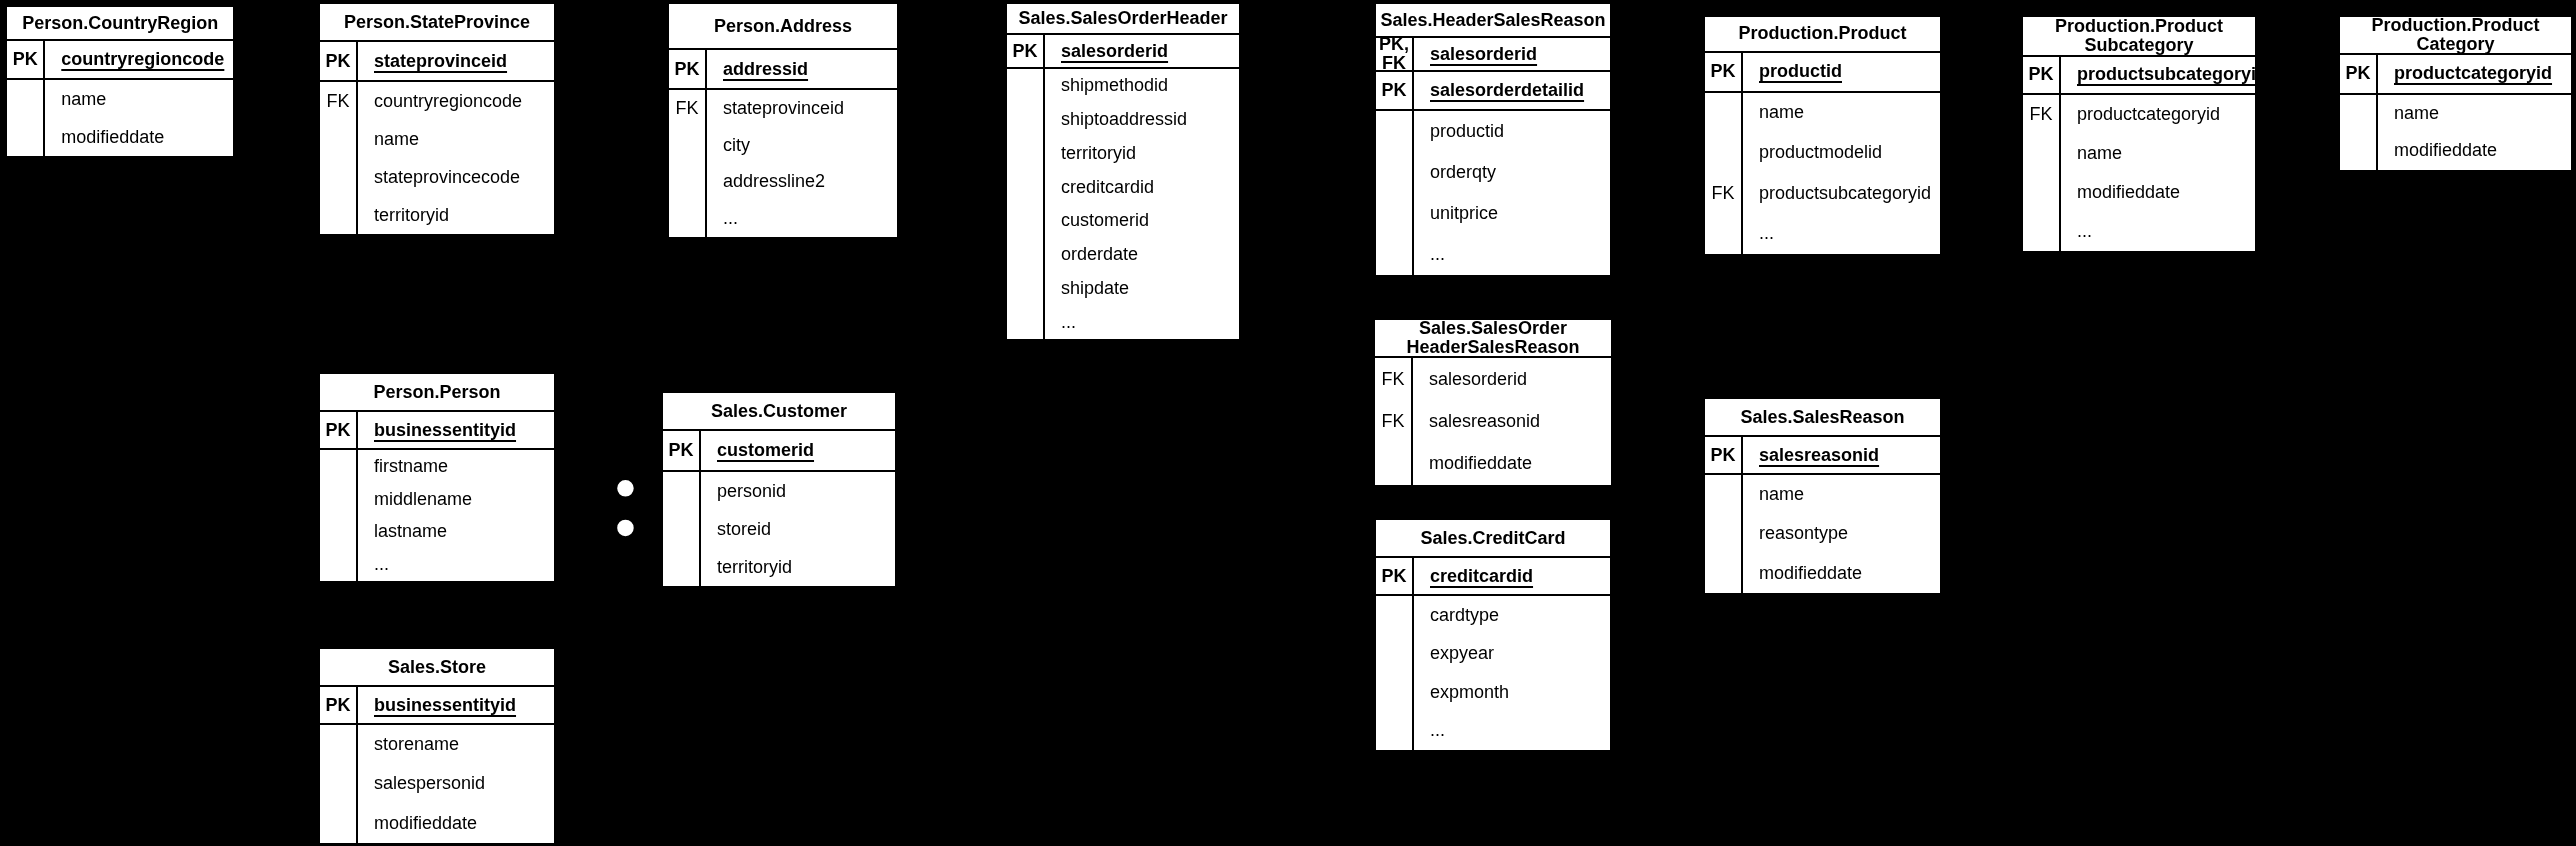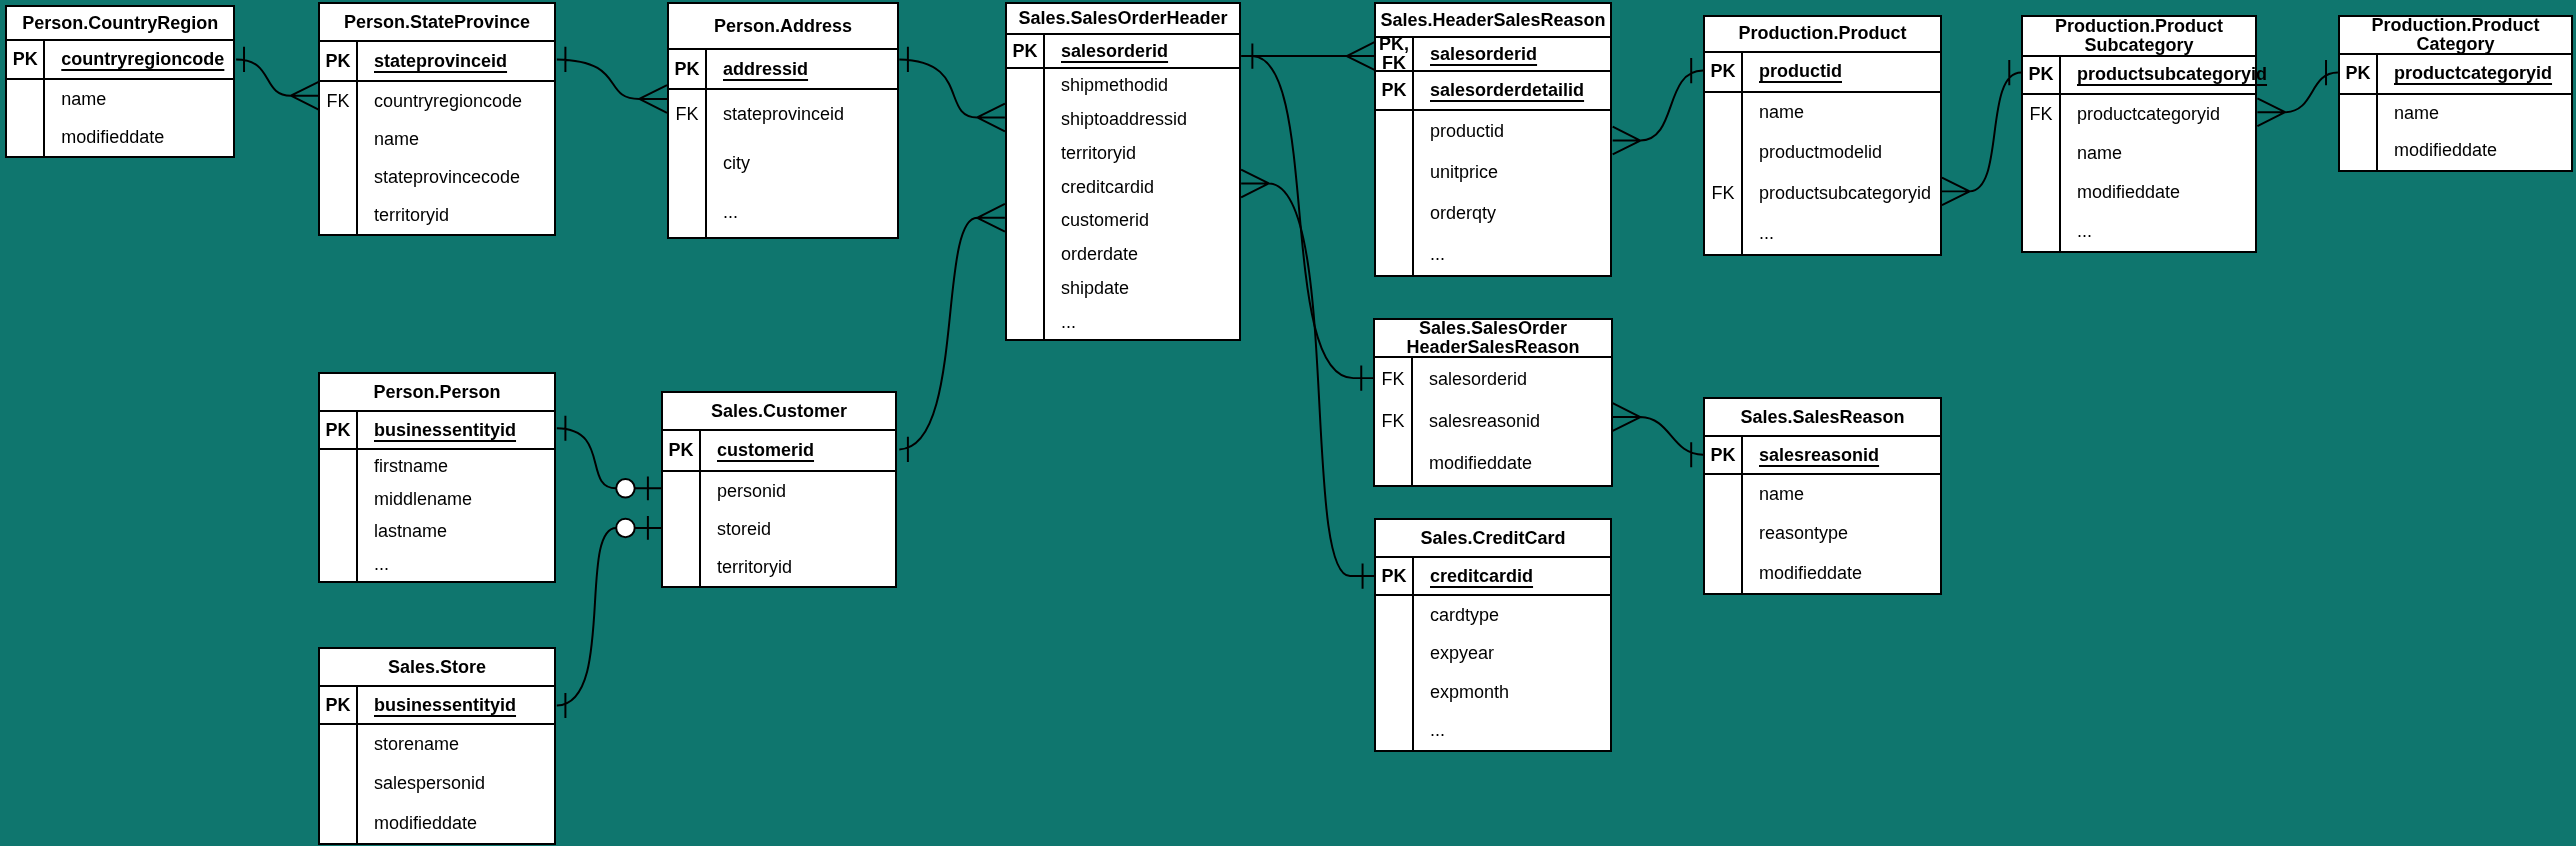--- a/index.html
+++ b/index.html
@@ -1,16 +1,16 @@
 <!DOCTYPE html>
 <html style="font-size:10.6px"><head>
 <meta charset="utf-8">
 <style>
   html,body{margin:0;padding:0;background:#ffffff;}
-  #canvas{position:relative;width:2576px;height:846px;background:#0f766e;overflow:hidden;
+  #canvas{position:relative;width:2576px;height:846px;background:#000000;overflow:hidden;
           font-family:"Liberation Sans", sans-serif;color:#000;}
   svg.wires{position:absolute;left:0;top:0;width:2576px;height:846px;}
   svg.wires path{fill:none;stroke:#000;stroke-width:3;}
   svg.wires circle{fill:#fff;stroke:#000;stroke-width:3;}
   .tbl{position:absolute;box-sizing:border-box;border:2px solid #000;background:#fff;
        display:flex;flex-direction:column;}
   .ttl{box-sizing:border-box;border-bottom:2px solid #000;display:flex;align-items:center;
        justify-content:center;font-weight:bold;font-size:18px;line-height:19px;
        white-space:pre-line;text-align:center;flex:0 0 auto;}
   .krow{box-sizing:border-box;border-bottom:2px solid #000;display:flex;flex:0 0 auto;}
@@ -100,20 +100,24 @@
       <div class="brow">
           <div class="kc">FK</div>
           <div class="fc">stateprovinceid</div>
         </div>
       <div class="brow">
           <div class="kc"></div>
           <div class="fc">city</div>
         </div>
       <div class="brow">
           <div class="kc"></div>
+          <div class="fc">addressline2</div>
+        </div>
+      <div class="brow">
+          <div class="kc"></div>
           <div class="fc">...</div>
         </div>
     </div>
   </div>
 
   <div class="tbl" style="left:1005px;top:2px;width:236px;height:339px">
     <div class="ttl" style="height:31px">Sales.SalesOrderHeader</div>
     <div class="krow" style="height:34px">
       <div class="kc">PK</div>
       <div class="fc pkf">salesorderid</div>
@@ -165,25 +169,25 @@
       <div class="kc">PK</div>
       <div class="fc pkf">salesorderdetailid</div>
     </div>
     <div class="body">
       <div class="brow">
           <div class="kc"></div>
           <div class="fc">productid</div>
         </div>
       <div class="brow">
           <div class="kc"></div>
+          <div class="fc">orderqty</div>
+        </div>
+      <div class="brow">
+          <div class="kc"></div>
           <div class="fc">unitprice</div>
-        </div>
-      <div class="brow">
-          <div class="kc"></div>
-          <div class="fc">orderqty</div>
         </div>
       <div class="brow">
           <div class="kc"></div>
           <div class="fc">...</div>
         </div>
     </div>
   </div>
 
   <div class="tbl" style="left:1703px;top:14.5px;width:239px;height:241px">
     <div class="ttl" style="height:36px">Production.Product</div>

